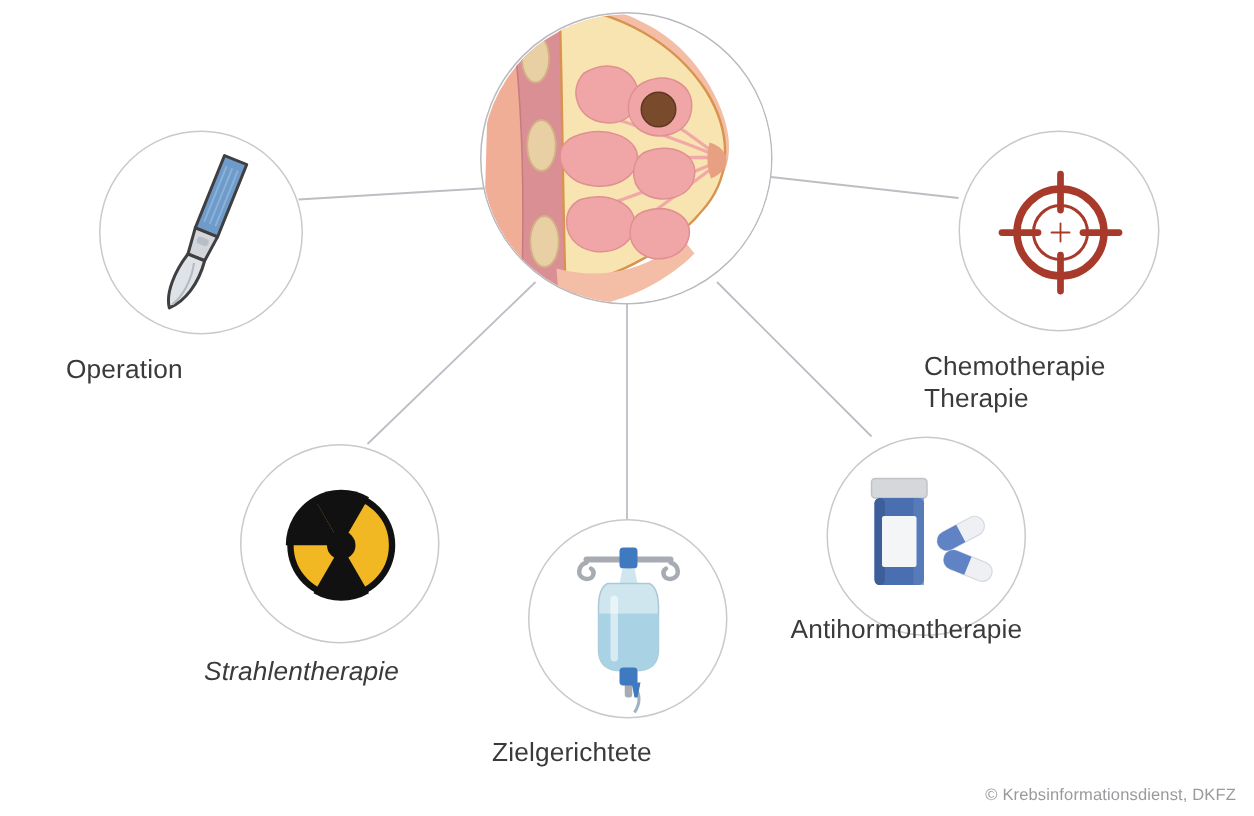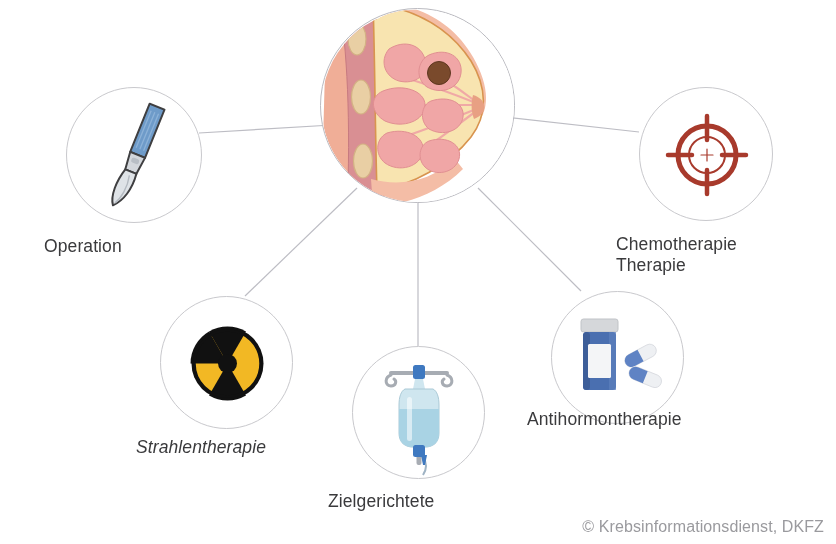--- a/index.html
+++ b/index.html
@@ -49,21 +49,21 @@
     position: absolute;
     left: 0;
     top: 0;
     width: 100%;
     height: 100%;
   }
   .copyright {
     position: absolute;
     right: 12px;
     bottom: 8px;
-    font-size: 16px;
+    font-size: 11px;
     color: #9a9a9e;
     letter-spacing: 0.1px;
   }
 </style>
 </head>
 <body>
 
 <div id="stage">
 
   <svg id="connectors" viewBox="0 0 836 544" xmlns="http://www.w3.org/2000/svg">

